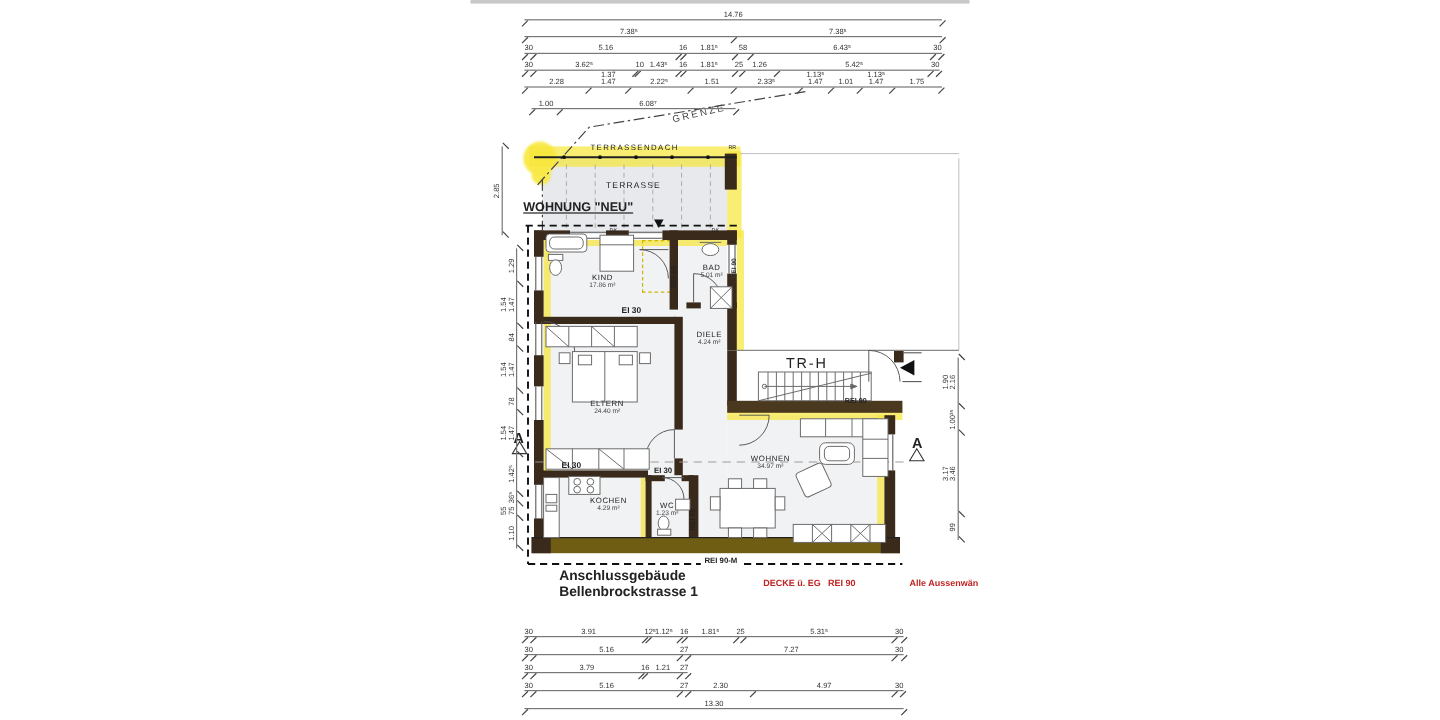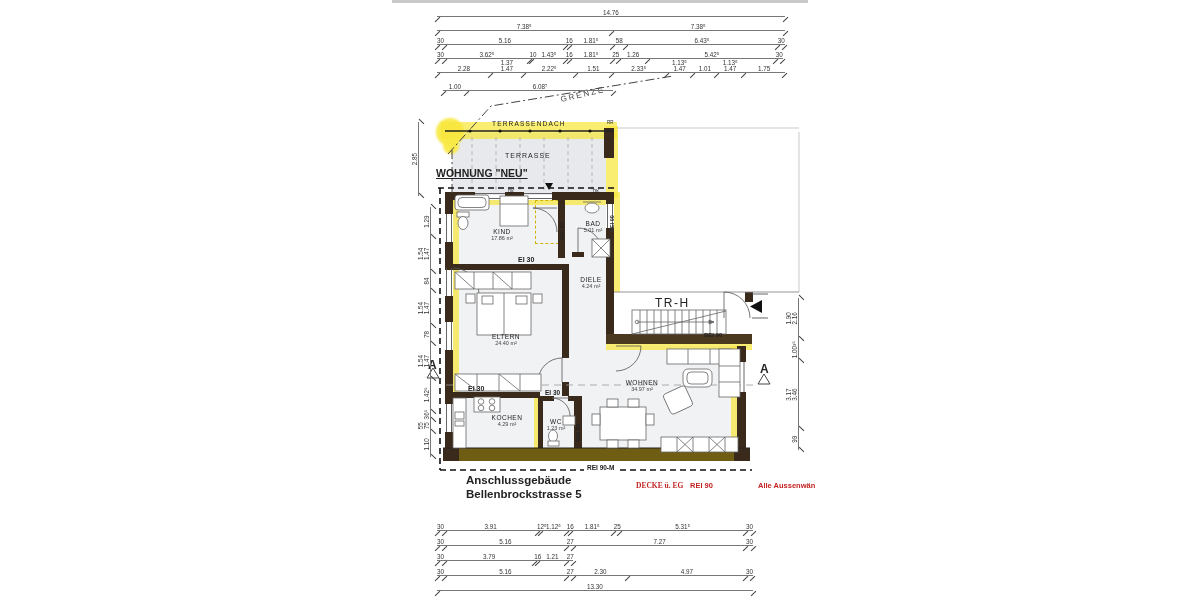--- a/index.html
+++ b/index.html
@@ -302,22 +302,22 @@
   <div class="lbl rot" style="left:559px;top:240px;font-size:6px;font-weight:bold;">REI 60</div>
   <div class="lbl rot" style="left:575px;top:442px;font-size:6px;font-weight:bold;">REI 60</div>
   <div class="lbl rot" style="left:609px;top:232px;font-size:5.5px;font-weight:bold;color:#333;">REI 90</div>
   <div class="lbl" style="left:704px;top:332px;font-size:6px;font-weight:bold;color:#222;">REI 90</div>
   <div class="lbl" style="left:584px;top:464px;font-size:6.5px;font-weight:bold;background:#fff;padding:0 3px;">REI 90-M</div>
 
   <div class="lbl" style="left:428px;top:358px;font-size:12px;font-weight:bold;">A</div>
   <div class="lbl" style="left:760px;top:362px;font-size:12px;font-weight:bold;">A</div>
 
   <div class="lbl" style="left:466px;top:474px;font-size:11.5px;font-weight:bold;">Anschlussgebäude</div>
-  <div class="lbl" style="left:466px;top:488px;font-size:11.5px;font-weight:bold;">Bellenbrockstrasse 5</div>
-  <div class="lbl red" style="left:636px;top:481px;font-family:Liberation Serif, serif;">DECKE ü. EG</div>
+  <div class="lbl" style="left:466px;top:488px;font-size:11.5px;font-weight:bold;">Bellenbrockstrasse 1</div>
+  <div class="lbl red" style="left:636px;top:481px;">DECKE ü. EG</div>
   <div class="lbl red" style="left:690px;top:481px;">REI 90</div>
   <div class="lbl red" style="left:758px;top:481px;">Alle Aussenwän</div>
 
 <div class="dimblock" style="left: 437px; width: 348px; top: 6px;">
       <div class="dimrow" style="top: 0px; width: 348px;">
         <div class="dimseg" style="flex-grow: 14.76; flex-basis: 0px;">
           <div class="dimlabel">14.76</div>
         </div>
       </div>
       <div class="dimrow" style="top: 14px; width: 348.236px;">

